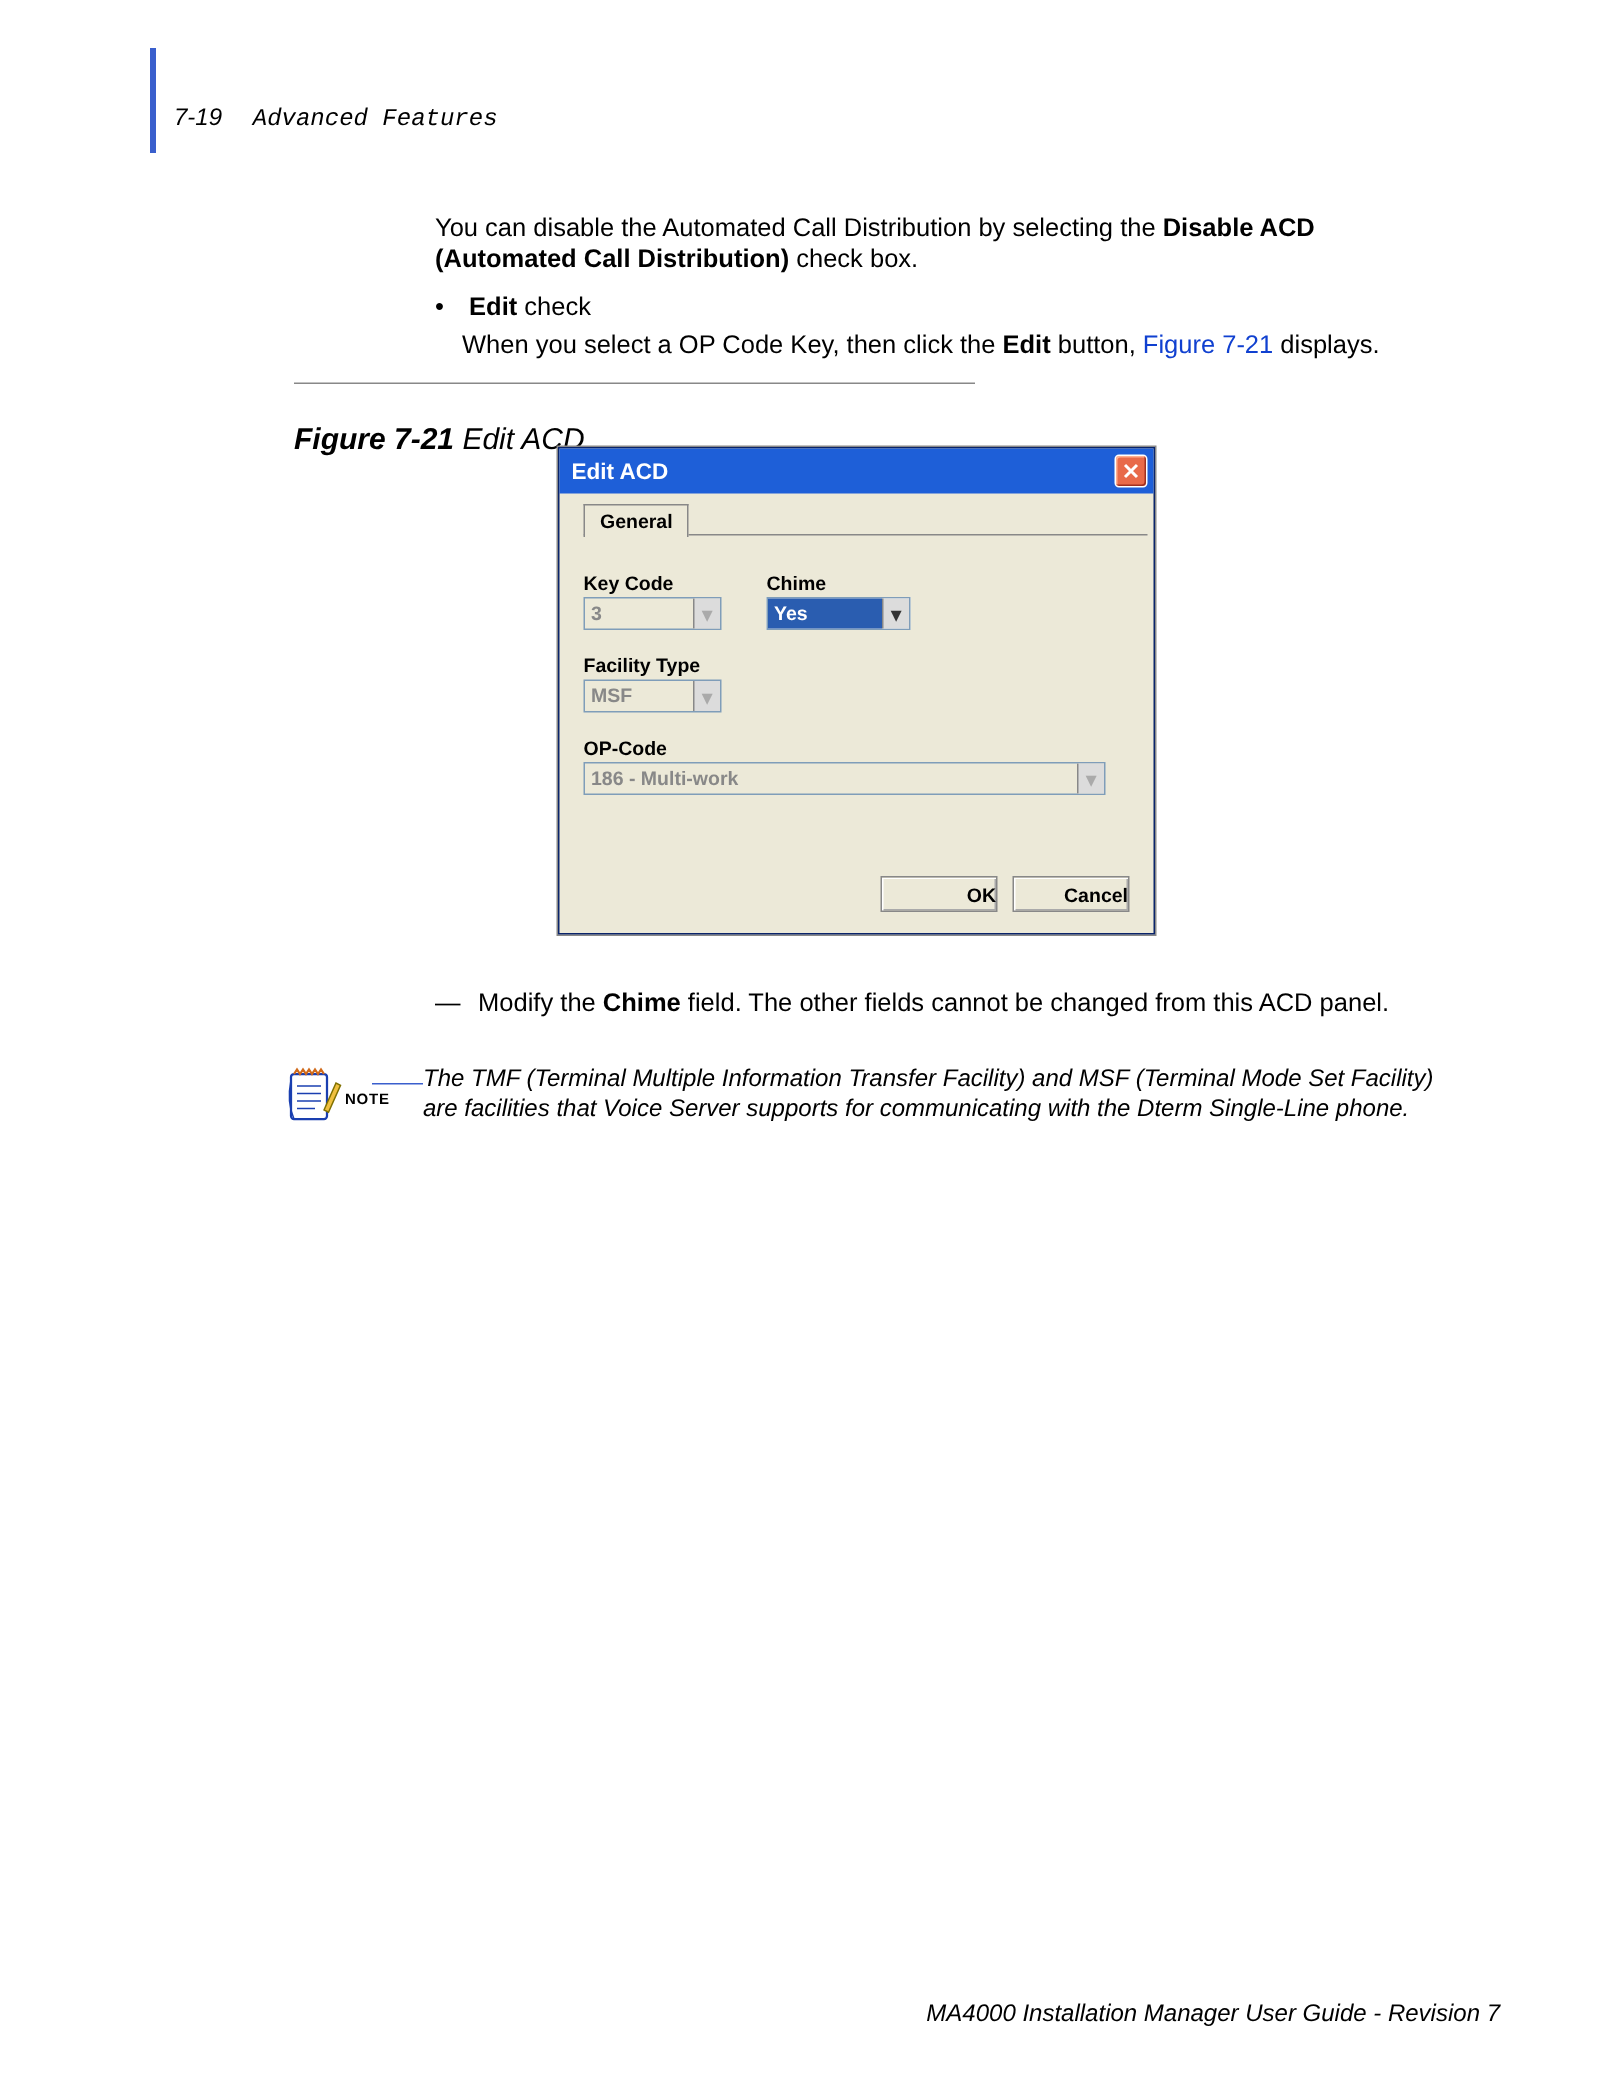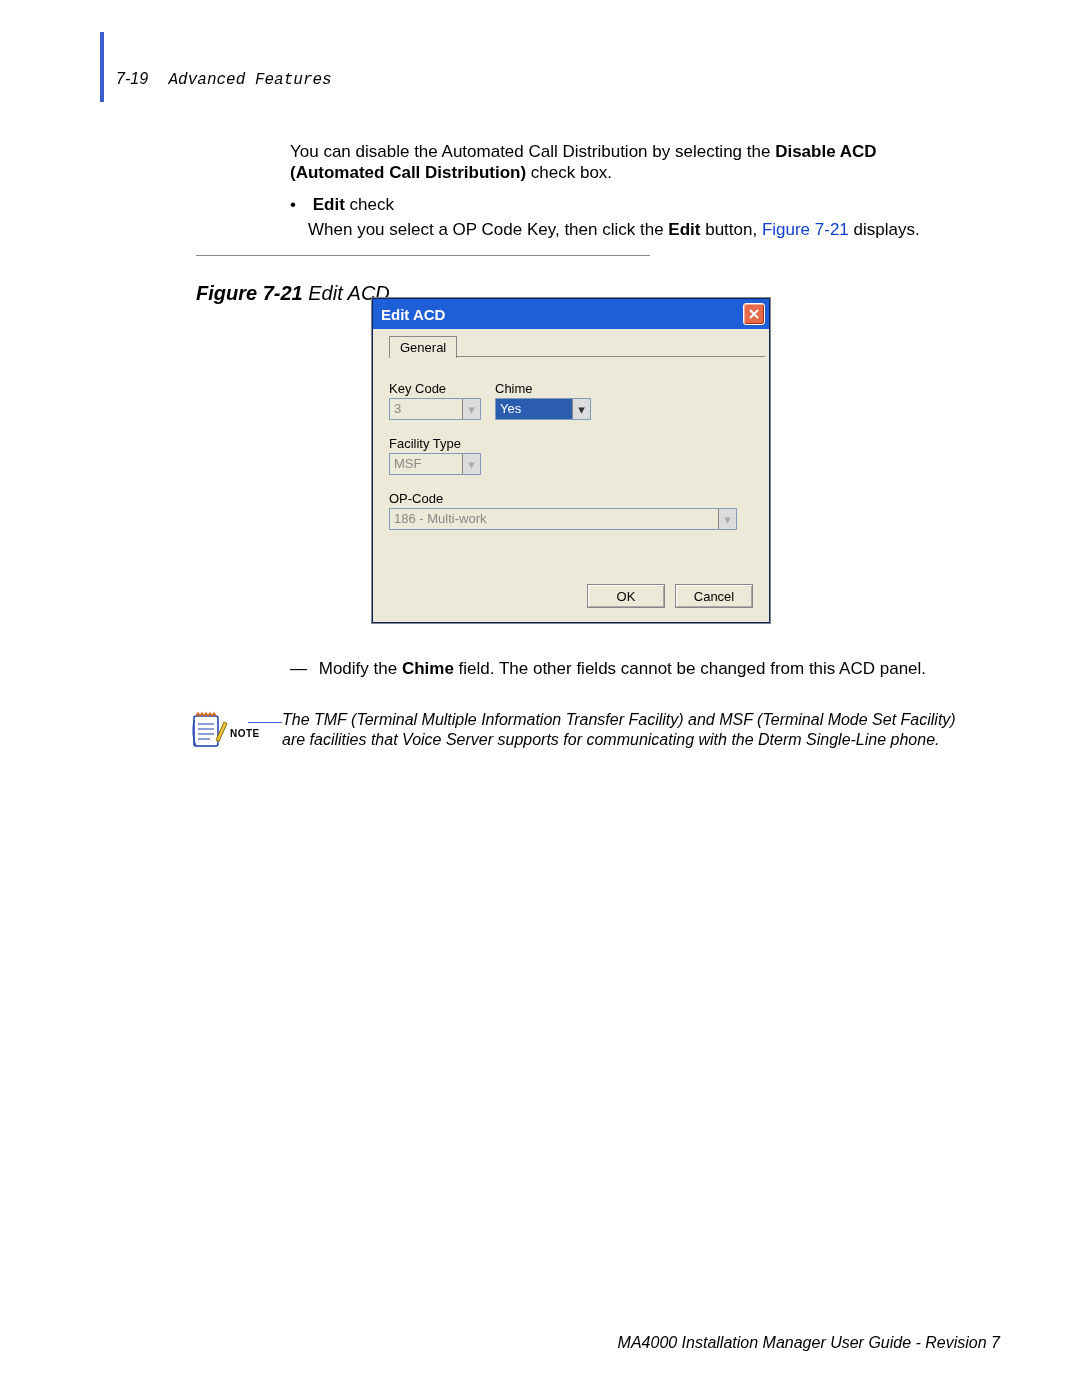--- a/index.html
+++ b/index.html
@@ -96,34 +96,34 @@
     width: 22px; height: 22px;
     background: #e86a4a;
     border: 1px solid #fff;
     border-radius: 3px;
     color: #fff;
     display:flex; align-items:center; justify-content:center;
     font-weight:bold;
     font-size: 15px;
     box-shadow: inset -1px -1px 0 #a03020, inset 1px 1px 0 #ffb090;
   }
-  .dlg-body { padding: 6px 4px 0 16px; font-size: 13px; font-family: Tahoma, Arial, sans-serif;}
+  .dlg-body { padding: 6px 4px 0 16px; font-size: 13px; font-family: Tahoma, Arial, sans-serif; font-weight: bold;}
   .tab {
     display:inline-block;
     border: 1px solid #888;
     border-bottom: none;
     padding: 3px 10px 3px 10px;
     background: #ece9d8;
     position: relative;
     top: 1px;
     font-size: 13px;
   }
   .tabline { border-top: 1px solid #888; height: 1px; margin-top: -1px;}
   .form-area { padding-top: 24px; }
-  .row { display:flex; gap: 14px; margin-bottom: 16px;}
+  .row { display:flex; gap: 30px; margin-bottom: 16px;}
   .field { display:flex; flex-direction: column; }
   .flabel { font-size: 13px; margin-bottom: 2px; }
   .combo {
     display:flex;
     height: 22px;
     border: 1px solid #7f9db9;
     background: #fff;
   }
   .combo.disabled { background: #ece9d8; color: #888;}
   .combo .val { flex:1; padding: 2px 4px; font-size: 13px;}
@@ -143,21 +143,21 @@
     position:absolute; bottom: 14px; right: 16px;
     display:flex; gap: 10px;
   }
   .winbtn {
     width: 78px; height: 24px;
     background: #ece9d8;
     border: 1px solid #888;
     box-shadow: inset 1px 1px 0 #fff, inset -1px -1px 0 #aaa;
     font-size: 13px;
     font-family: Tahoma, Arial, sans-serif;
-    display:flex; align-items:center; justify-content:center;
+    display:flex; align-items:center; justify-content:flex-end;
   }
 
   .after-fig {
     position: absolute;
     left: 190px;
     top: 628px;
     width: 656px;
     line-height: 1.25;
   }
   .dash-row { }

